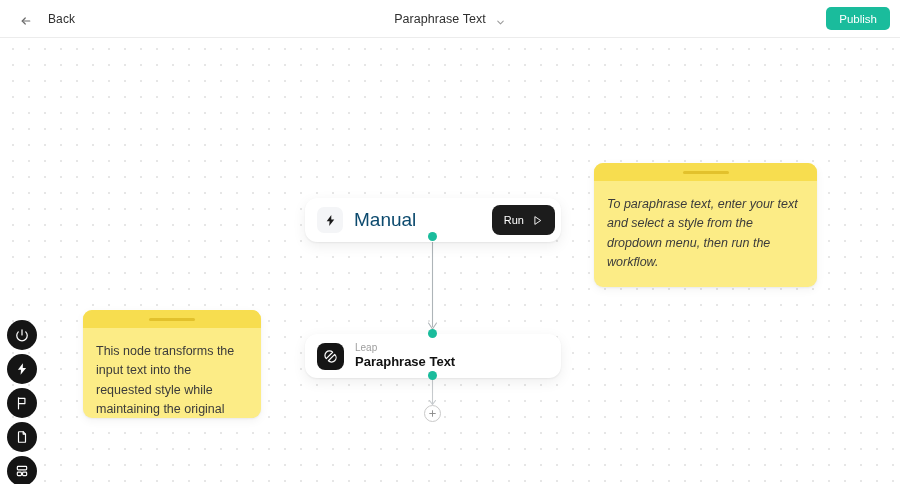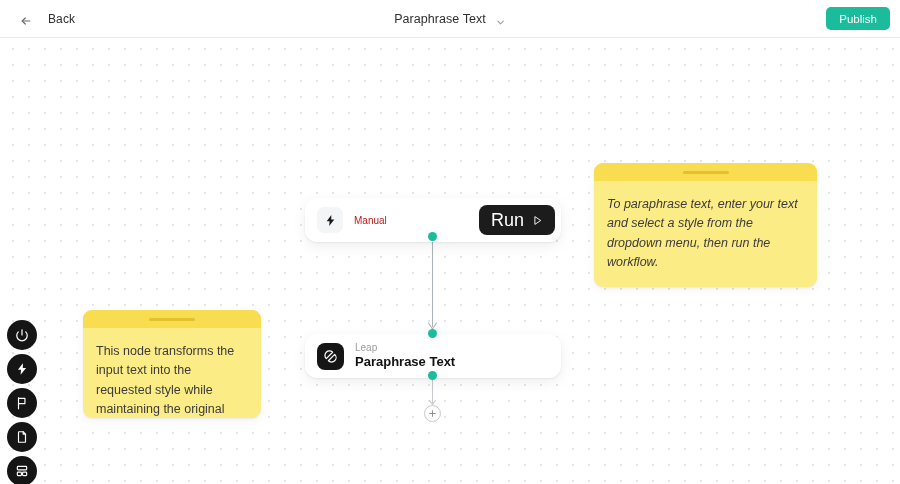--- a/index.html
+++ b/index.html
@@ -156,39 +156,39 @@
     background: #f4f5f7;
     display: flex;
     align-items: center;
     justify-content: center;
     flex: none;
   }
   .manual-icon svg { width: 13px; height: 13px; color: #1a1a1a; display:block; }
 
   .manual-label {
     margin-left: 11px;
-    font-size: 10px;
-    color: #b91c1c;
+    font-size: 19px;
+    color: #0c4a6e;
     flex: 1;
   }
 
   .run-btn {
     height: 30px;
     padding: 0 12px;
     background: #1c1c1c;
     color: #ffffff;
     border: none;
     border-radius: 8px;
     display: flex;
     align-items: center;
     gap: 8px;
     cursor: pointer;
     font-family: "Liberation Sans", sans-serif;
   }
-  .run-btn .run-text { font-size: 18px; text-align: center; }
+  .run-btn .run-text { font-size: 11px; text-align: center; }
   .run-btn svg { width: 11px; height: 11px; display: block; color:#ffffff; }
 
   .node-leap {
     left: 305px;
     top: 296px;
     width: 256px;
     height: 44px;
     padding: 0 12px;
   }
   .leap-icon {

